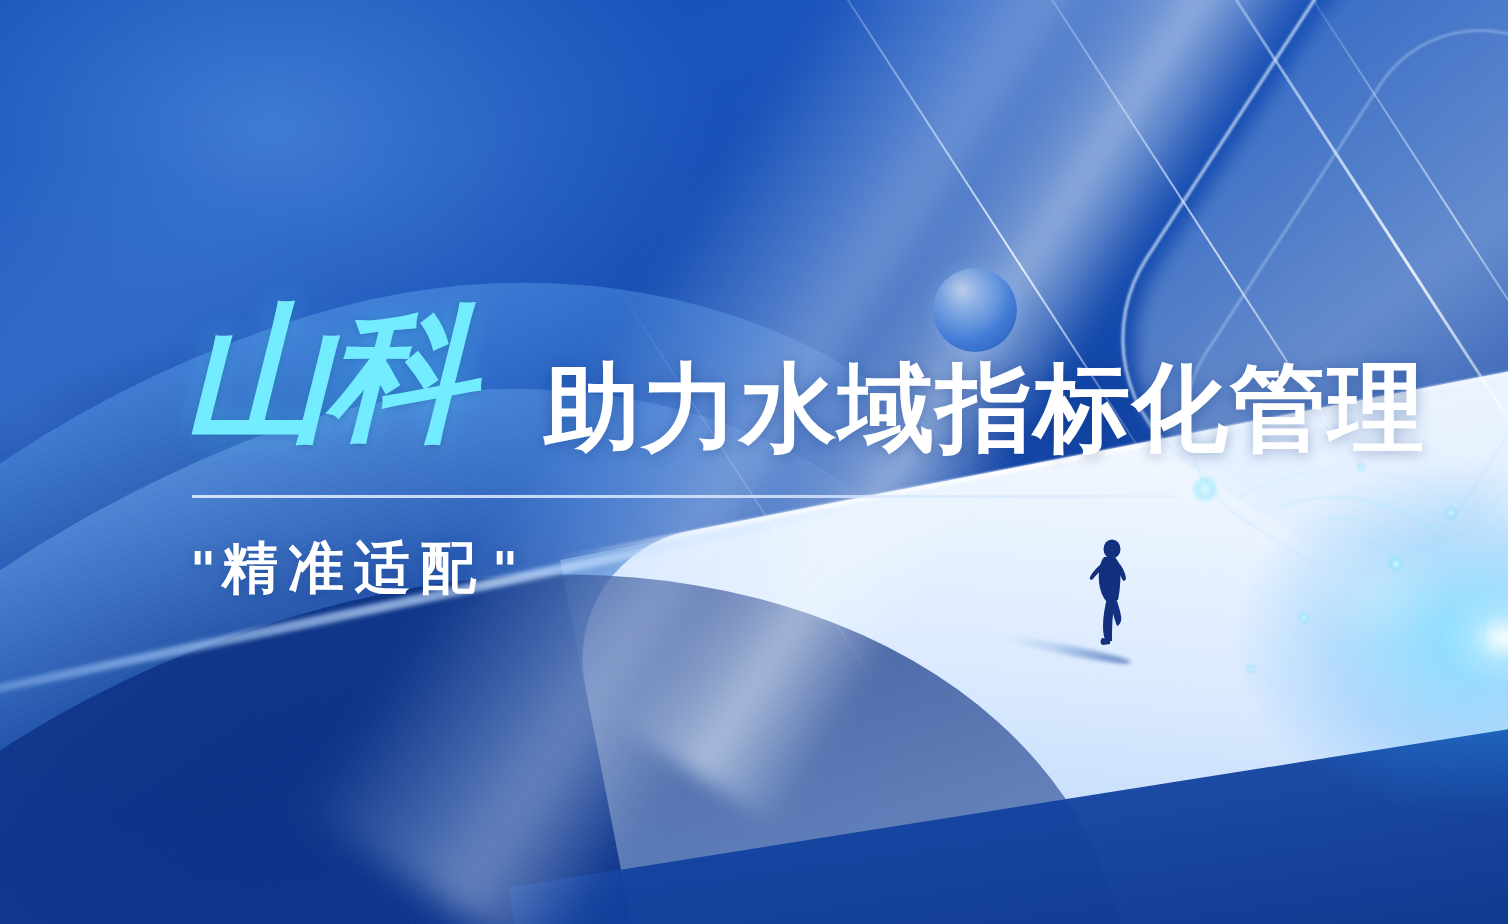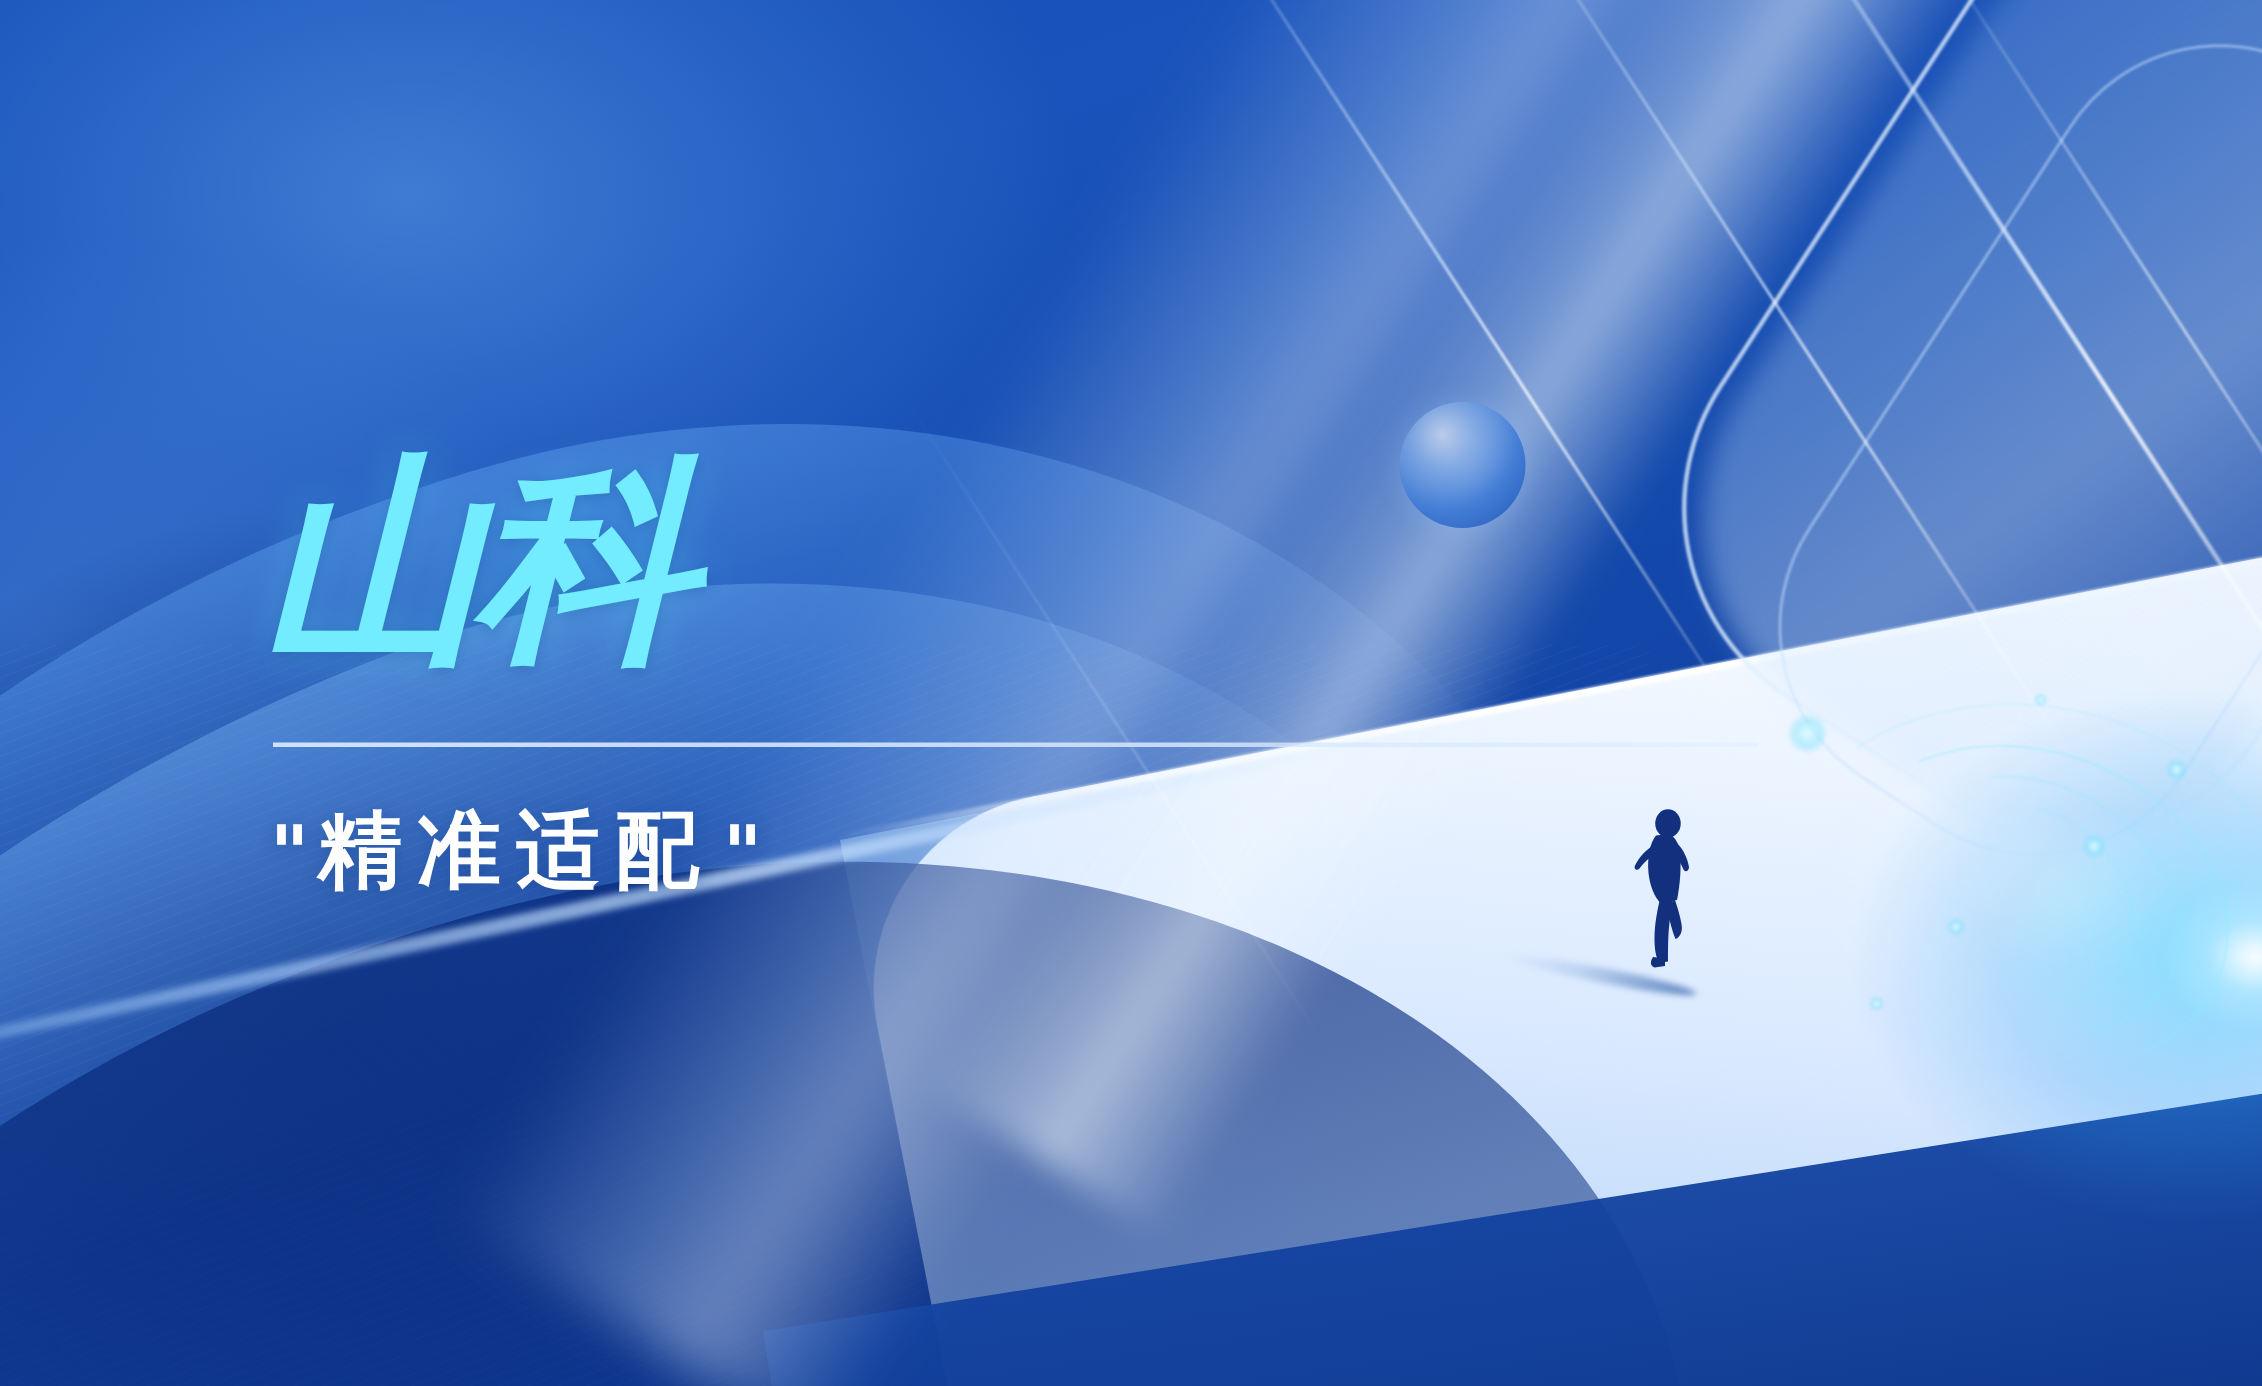--- a/index.html
+++ b/index.html
@@ -192,21 +192,21 @@
   }
 
   
   .texture {
     left:0; top:430px; width:1100px; height:500px;
     background:repeating-linear-gradient(-21deg, rgba(255,255,255,0.035) 0px, rgba(255,255,255,0.035) 1px, rgba(255,255,255,0) 1px, rgba(255,255,255,0) 7px);
     opacity:.7;
   }
 
   
-  #content { position:absolute; left:6px; top:0; width:1348px; height:924px; }
+  #content { position:absolute; left:16px; top:0; width:1348px; height:924px; }
 
   .logo-wordmark {
     position:absolute; left:168px; top:300px;
     font-size:148px; line-height:1;
     font-weight:bold;
     font-style:italic;
     letter-spacing:-6px;
     color:#74ecff;
     text-shadow:0 0 26px rgba(90,220,255,0.40), 0 2px 10px rgba(10,50,130,0.35);
     white-space:nowrap;
@@ -309,20 +309,21 @@
         <path d="M34 60 C36 66 38 72 39 78 C40 83 38 87 35 88 C33 83 31 76 30 70 Z"></path>
         <path d="M20 100 C18 103 18 106 21 107 L28 106 L28 101 Z"></path>
       </g>
     </svg>
   </div>
 
   <div id="content">
     <div class="logo-wordmark">山科</div>
 
 
+    <div class="headline">助力水域指标化管理</div>
 
     <div class="divider"></div>
 
     <div class="subtitle">
       <span class="q">"</span><span>精准适配</span><span class="q">"</span>
     </div>
   </div>
 
 </div>
 

